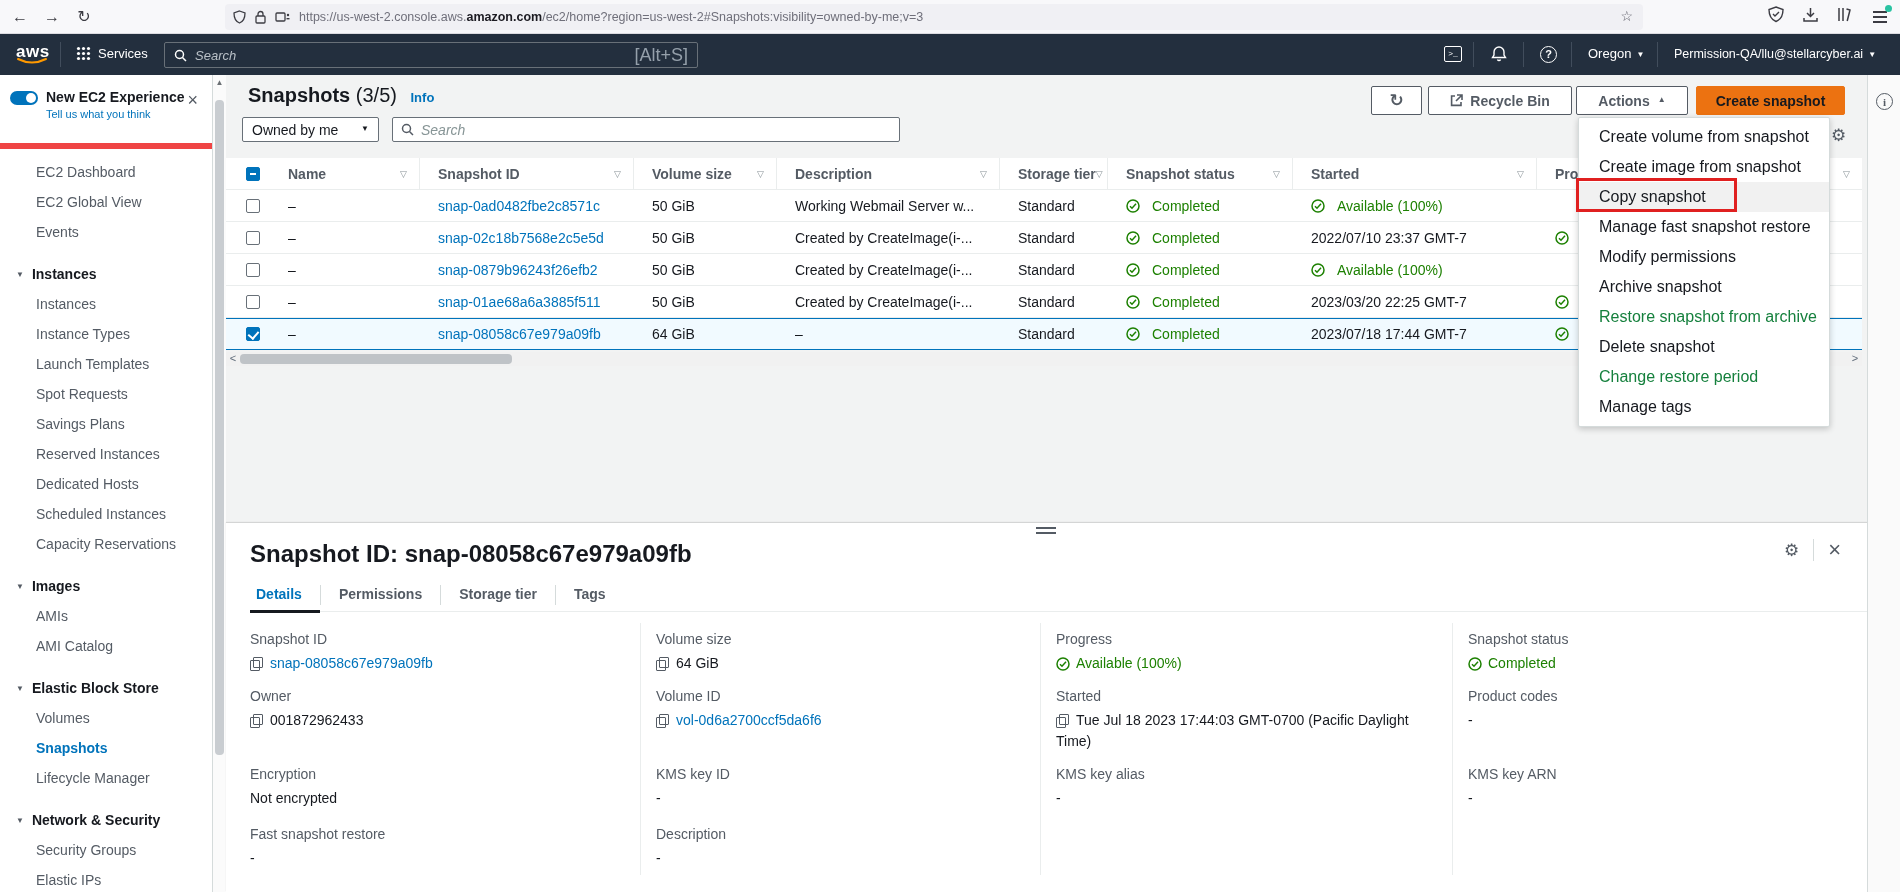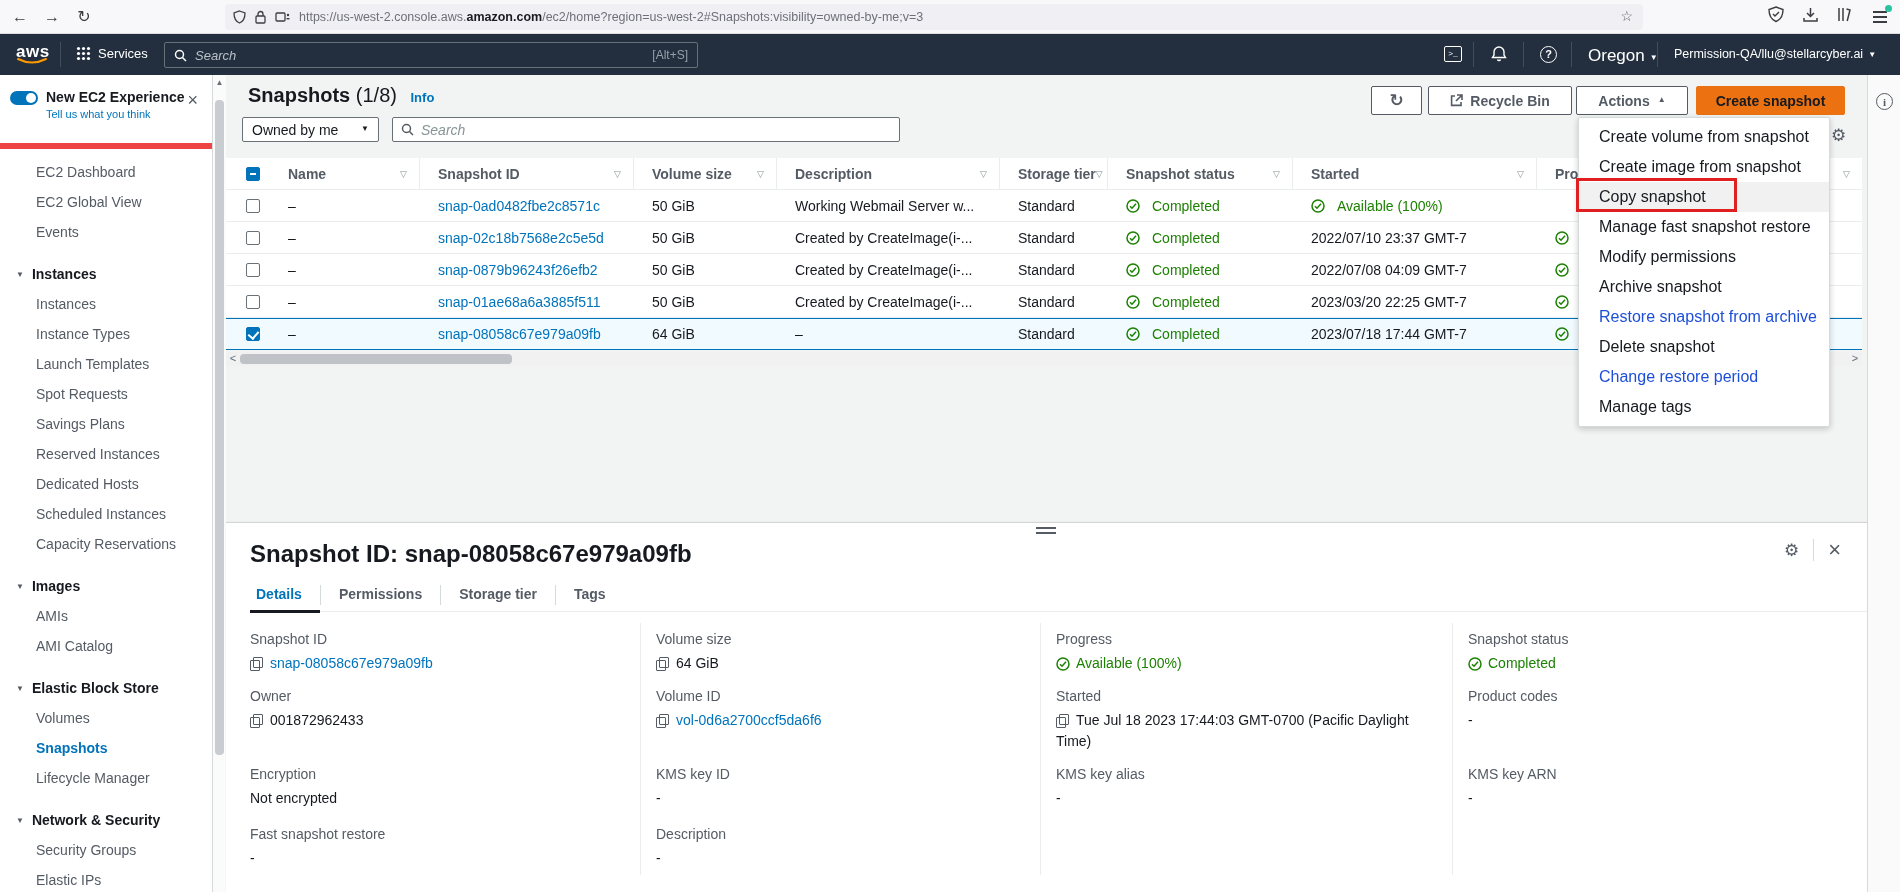--- a/index.html
+++ b/index.html
@@ -21,22 +21,22 @@
 
   
   .awsnav { left:0; top:34px; width:1900px; height:41px; background:#232f3e; color:#fff; }
   .awslogo { left:16px; top:8px; font-weight:bold; font-size:17px; color:#fff; letter-spacing:0.5px; }
   .awslogo svg { position:absolute; left:1px; top:15px; }
   .navdiv { top:8px; width:1px; height:25px; background:#414d5c; }
   .services { left:76px; top:12px; font-size:13px; color:#fff; display:flex; align-items:center; gap:7px; }
   .navsearch { left:164px; top:8px; width:534px; height:26px; background:#232f3e; border:1px solid #687078; border-radius:2px; display:flex; align-items:center; padding:0 9px; }
   .navsearch input { flex:1; background:transparent; border:none; outline:none; color:#fff; font-size:13px; font-family:inherit; margin-left:8px; }
   .navsearch input::placeholder { color:#b9c0c7; font-style:italic; }
-  .shortcut { font-size:12px; color:#95a0ab; }
-  .nav-r { top:12px; font-size:17px; color:#fff; }
+  .shortcut { font-size:18px; color:#95a0ab; }
+  .nav-r { top:12px; font-size:13px; color:#fff; }
   .qmark { width:17px; height:17px; border:1.5px solid #fff; border-radius:50%; font-size:11px; text-align:center; line-height:15px; font-weight:bold; }
   .cloudshell { width:18px; height:16px; border:1.5px solid #fff; border-radius:2px; font-size:8px; line-height:13px; text-align:center; font-family:"Liberation Mono",monospace; }
   .caret-dn::after { content:"▼"; font-size:8px; margin-left:5px; position:relative; top:-1px; }
 
   
   .sidebar { left:0; top:75px; width:213px; height:817px; background:#fff; border-right:1px solid #d5dbdb; overflow:hidden; }
   .exp-banner { position:relative; height:74px; border-bottom:6px solid #ef4444; padding-top:14px; }
   .toggle { position:absolute; left:10px; top:16px; width:28px; height:14px; background:#0073bb; border-radius:8px; }
   .toggle::after { content:""; position:absolute; right:2px; top:2px; width:10px; height:10px; background:#fff; border-radius:50%; }
   .exp-title { margin-left:46px; font-size:14px; font-weight:bold; color:#16191f; }
@@ -118,21 +118,21 @@
   .ckc { display:inline-block; vertical-align:-3px; margin-right:6px; }
 
   
   .rstrip { left:1867px; top:75px; width:33px; height:817px; background:#fafafa; border-left:1px solid #d5dbdb; }
   .iinfo { position:absolute; left:8px; top:18px; width:17px; height:17px; border:1.5px solid #545b64; border-radius:50%; color:#545b64; font-size:11px; font-weight:bold; text-align:center; line-height:16px; font-family:"Liberation Serif",serif; }
 
   
   .menu { left:1578px; top:117px; width:252px; background:#fff; border:1px solid #d5dbdb; border-radius:2px; box-shadow:0 2px 6px rgba(0,0,0,0.2); padding:4px 0; z-index:20; }
   .mi { height:30px; line-height:30px; padding-left:20px; font-size:16px; color:#16191f; white-space:nowrap; cursor:pointer; }
   .mi.hl { background:#f1f1f1; }
-  .mi.dis { color:#1d4ed8; cursor:default; }
+  .mi.dis { color:#15803d; cursor:default; }
   .redbox { left:1576px; top:178px; width:161px; height:34px; border:3px solid #e02020; z-index:30; }
 </style>
 </head>
 <body>
 
 <div class="screen">
 
   <div class="abs browser">
     <div class="abs nav-arrow" style="left:8px">←</div>
     <div class="abs nav-arrow" style="left:40px">→</div>
@@ -258,21 +258,21 @@
       <div class="snav-item">Elastic IPs</div>
     </div>
   </div>
 
   <div class="abs vscroll">
     <div class="varrow">▲</div>
     <div class="vthumb"></div>
   </div>
 
   <div class="abs pagehead">
-    <b>Snapshots</b> <span>(1/8)</span>
+    <b>Snapshots</b> <span>(3/5)</span>
     <span class="info-link">Info</span>
   </div>
   <div class="btn" style="left:1371px; width:51px;">
       <span style="font-size:17px;">↻</span>
     </div>
   <div class="btn" style="left:1428px; width:144px;">
     <svg width="13" height="13" viewBox="0 0 13 13">
         <path d="M5 2 H1.6 V11.4 H11 V8" fill="none" stroke="#545b64" stroke-width="1.6"></path>
         <path d="M7 1 H12 V6 M12 1 L6 7" fill="none" stroke="#545b64" stroke-width="1.6"></path>
       </svg>
@@ -412,21 +412,20 @@
       <div class="tc c5">Standard</div>
       <div class="tc c6">
           <span class="stat">
             <svg class="ckc" width="14" height="14" viewBox="0 0 14 14">
               <circle cx="7" cy="7" r="6" fill="none" stroke="#1d8102" stroke-width="1.5"></circle>
               <path d="M4 7.2 l2 2 l4 -4.4" fill="none" stroke="#1d8102" stroke-width="1.5"></path>
             </svg>
             <span>Completed</span>
           </span>
         </div>
-      <div class="tc c7">2022/07/08 04:09 GMT-7</div>
       <div class="tc c8">
           <span class="stat">
             <svg class="ckc" width="14" height="14" viewBox="0 0 14 14">
               <circle cx="7" cy="7" r="6" fill="none" stroke="#1d8102" stroke-width="1.5"></circle>
               <path d="M4 7.2 l2 2 l4 -4.4" fill="none" stroke="#1d8102" stroke-width="1.5"></path>
             </svg>
             <span>Available (100%)</span>
           </span>
         </div>
     </div>

